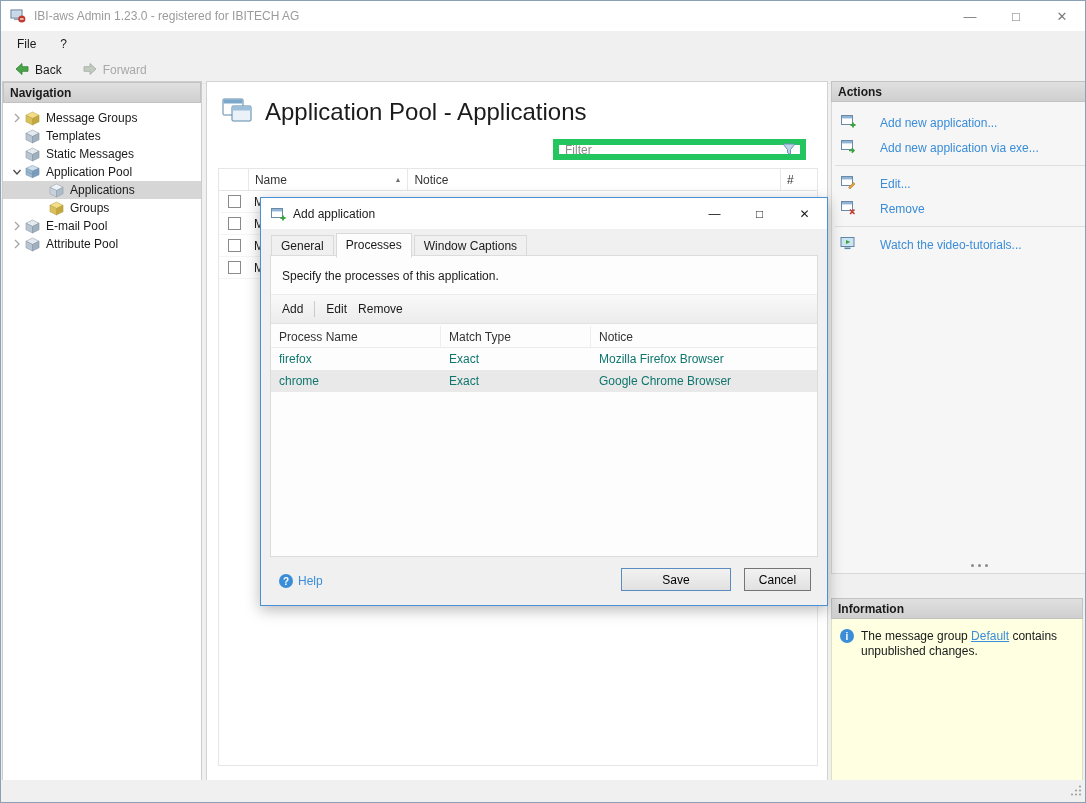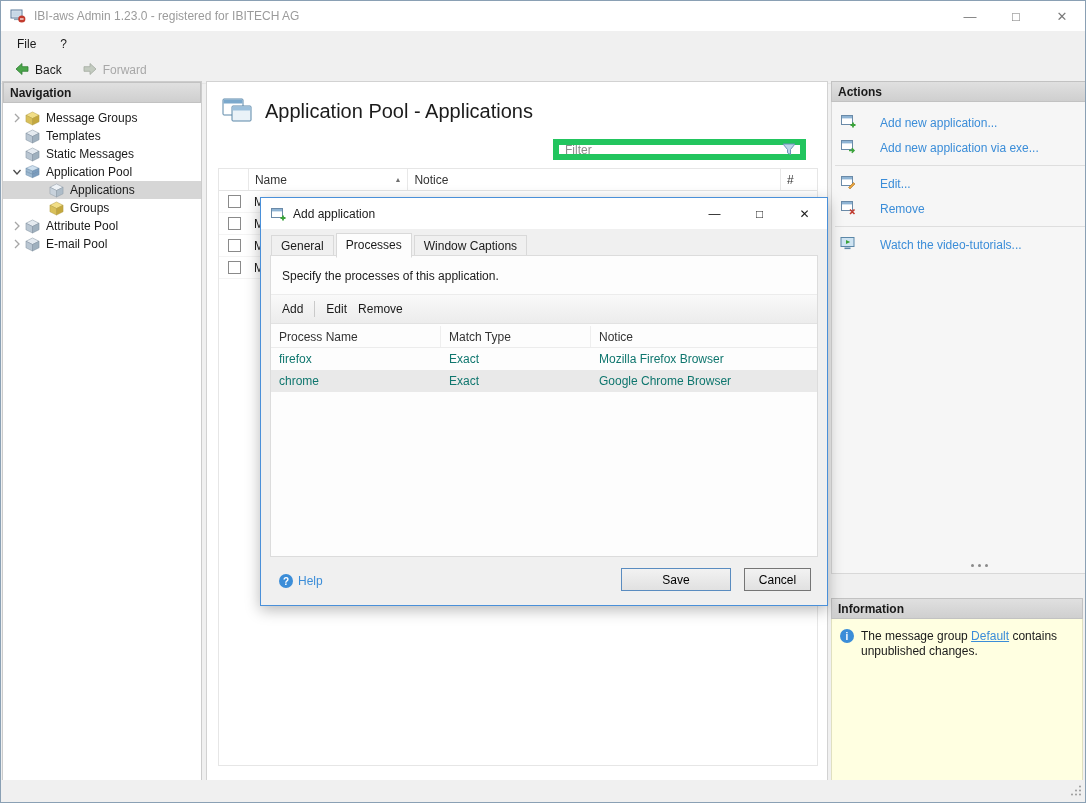--- a/index.html
+++ b/index.html
@@ -38,21 +38,21 @@
   .tree-item.selected { background:#d6d6d6; }
   .chev { width:16px; margin-left:6px; display:inline-flex; justify-content:center; flex:0 0 16px; }
   .tree-item.lvl1 .chev { margin-left:30px; }
   .tree-icon { width:16px; display:inline-flex; margin-right:5px; flex:0 0 16px; }
   .tree-label { white-space:nowrap; }
 
   
   .main-panel { position:absolute; left:205px; top:80px; width:622px; height:700px;
                 background:#ffffff; border:1px solid #d2d2d2; }
   .main-title-row { position:absolute; left:14px; top:14px; display:flex; align-items:center; gap:12px; }
-  .main-title { font-size:20px; color:#1b1b1b; }
+  .main-title { font-size:24px; color:#1b1b1b; }
   .filter-box { position:absolute; right:21px; top:57px; width:253px; height:21px;
                 border:6px solid #22c55e; background:#fff; display:flex; align-items:center; }
   .filter-input { flex:1; border:none; outline:none; padding:0 6px; font:12px "Liberation Sans",sans-serif;
                   color:#333; background:transparent; }
   .filter-input::placeholder { color:#8c8c8c; }
   .filter-icon { margin-right:4px; display:inline-flex; }
 
   .list { position:absolute; left:11px; top:86px; width:600px; height:598px;
           border:1px solid #e6e6e6; background:#fff; overflow:hidden; }
   .list-header { display:flex; height:22px; border-bottom:1px solid #e4e4e4; }
@@ -269,37 +269,37 @@
               <path d="M3 1 L7 5 L3 9" fill="none" stroke="#a6a6a6" stroke-width="1.3"></path>
             </svg>
         </span>
         <span class="tree-icon">
           <svg width="15" height="15" viewBox="0 0 16 16">
             <polygon points="8,1 15,4.5 8,8 1,4.5" fill="#e4eaf0" stroke="#7a8a9a" stroke-width="0.5"></polygon>
             <polygon points="1,4.5 8,8 8,15 1,11.5" fill="#b9c6d2" stroke="#7a8a9a" stroke-width="0.5"></polygon>
             <polygon points="15,4.5 8,8 8,15 15,11.5" fill="#9fb0be" stroke="#7a8a9a" stroke-width="0.5"></polygon>
           </svg>
         </span>
-        <span class="tree-label">Attribute Pool</span>
+        <span class="tree-label">E-mail Pool</span>
       </div>
 
       <div class="tree-item">
         <span class="chev">
           <svg width="10" height="10" viewBox="0 0 10 10">
               <path d="M3 1 L7 5 L3 9" fill="none" stroke="#a6a6a6" stroke-width="1.3"></path>
             </svg>
         </span>
         <span class="tree-icon">
           <svg width="15" height="15" viewBox="0 0 16 16">
             <polygon points="8,1 15,4.5 8,8 1,4.5" fill="#e4eaf0" stroke="#7a8a9a" stroke-width="0.5"></polygon>
             <polygon points="1,4.5 8,8 8,15 1,11.5" fill="#b9c6d2" stroke="#7a8a9a" stroke-width="0.5"></polygon>
             <polygon points="15,4.5 8,8 8,15 15,11.5" fill="#9fb0be" stroke="#7a8a9a" stroke-width="0.5"></polygon>
           </svg>
         </span>
-        <span class="tree-label">E-mail Pool</span>
+        <span class="tree-label">Attribute Pool</span>
       </div>
 
     </div>
   </div>
 
   <div class="main-panel">
     <div class="main-title-row">
       <span>
         <svg width="32" height="28" viewBox="0 0 32 28">
           <rect x="2" y="3" width="20" height="16" rx="1" fill="#ffffff" stroke="#5b87a8"></rect>

